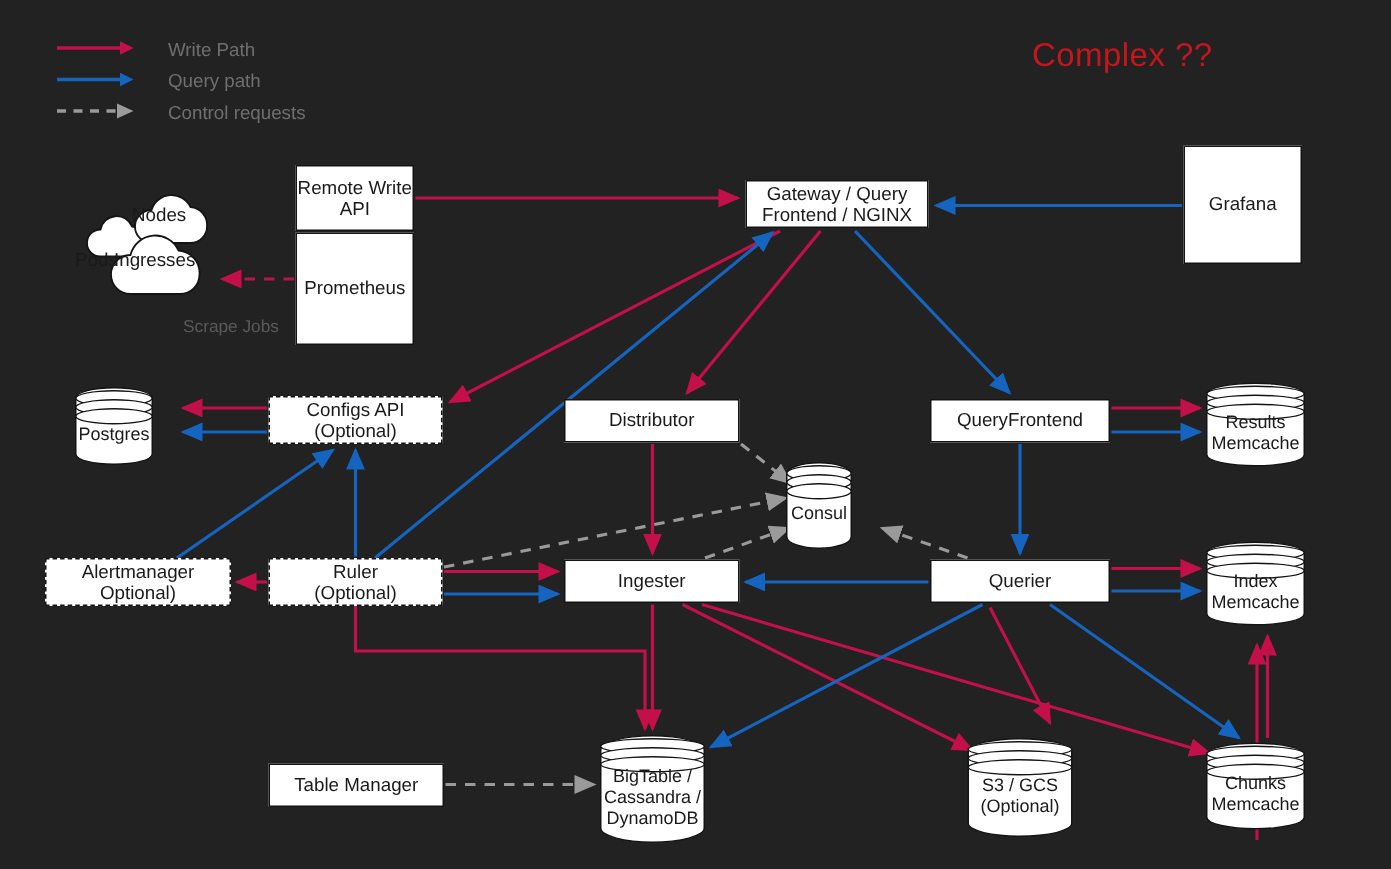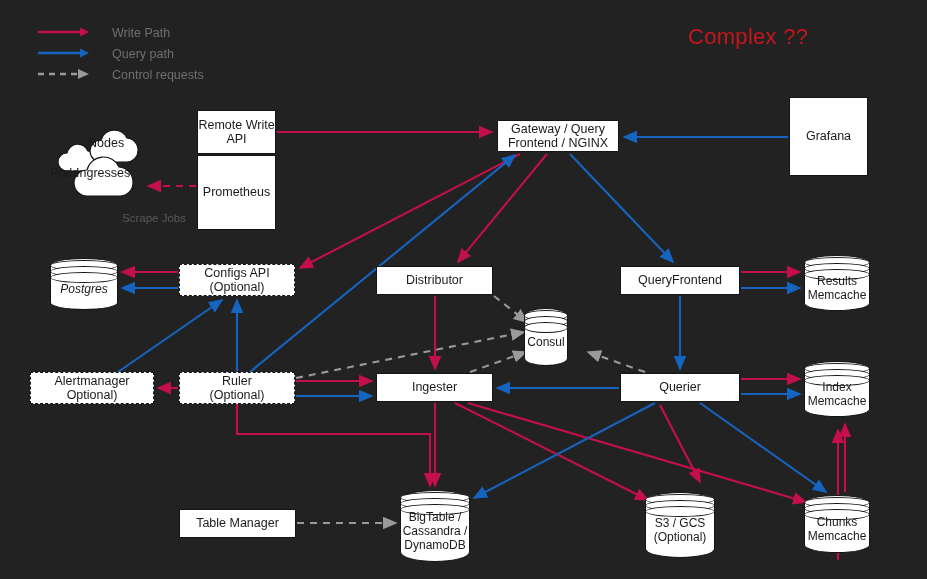--- a/index.html
+++ b/index.html
@@ -202,21 +202,21 @@
       </div>
       <div class="node" style="left: 197px; top: 155px; width: 79px; height: 75px;">
         <div><span>Prometheus</span></div>
       </div>
       <div class="node" style="left: 497px; top: 120px; width: 122px; height: 32px;">
         <div><span>Gateway / Query</span><br><span>Frontend / NGINX</span></div>
       </div>
       <div class="node" style="left: 789px; top: 97px; width: 79px; height: 79px;">
         <div><span>Grafana</span></div>
       </div>
-      <div class="cyl" style="left: 50px; top: 258px; width: 68px; height: 52px; font-style: italic;">
+      <div class="cyl" style="left: 50px; top: 258px; width: 52px; height: 52px;">
         <div class="body"></div>
         <div class="lid" style="top: 2px;"></div>
         <div class="lid" style="top: 8px;"></div>
         <div class="lid" style="top: 14px;"></div>
         <div class="label">
           <span>Postgres</span>
         </div>
       </div>
       <div class="node dashed" style="left: 179px; top: 264px; width: 116px; height: 32px;">
         <div><span>Configs API</span><br><span>(Optional)</span></div>

